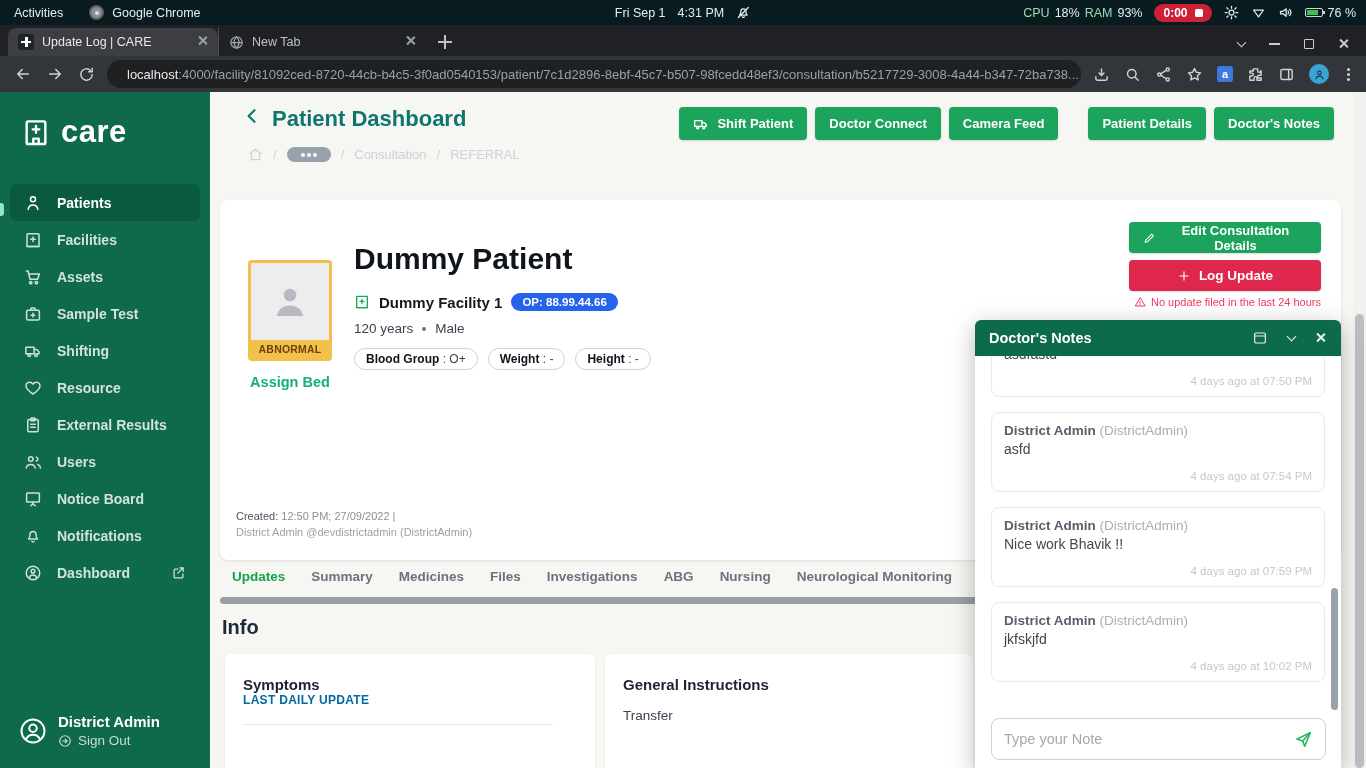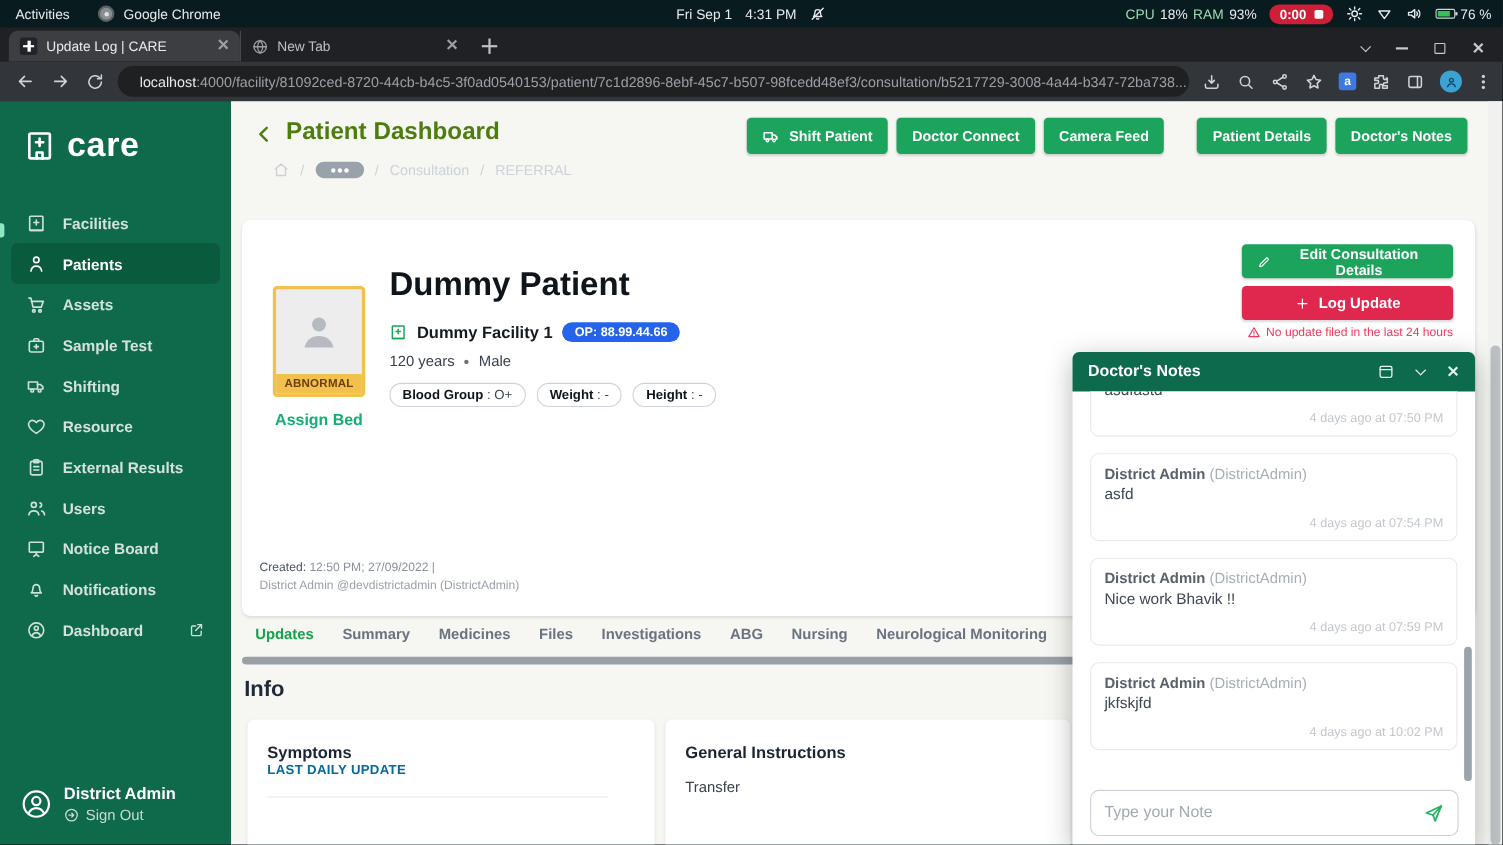--- a/index.html
+++ b/index.html
@@ -79,21 +79,21 @@
   .side-item.active .ic { color:#fff; }
   .active-indicator { position:absolute; left:0; top:111px; width:4px; height:13px; background:#8fe7c0; border-radius:0 3px 3px 0; }
   .ext-ic { margin-left:auto; margin-right:24px; }
   .side-user { margin-top:auto; padding:0 0 20px 18px; display:flex; align-items:center; gap:10px; }
   .side-user-name { font-size:15px; font-weight:bold; color:#fff; }
   .side-signout { display:flex; align-items:center; gap:6px; font-size:13.5px; color:#c9dcd2; margin-top:3px; cursor:pointer; }
 
   
   .main { position:relative; flex:1; height:676px; background:#f6f6f2; overflow:hidden; }
 
-  .page-header { position:absolute; top:14px; left:20px; display:flex; align-items:flex-end; gap:10px; color:#4d7c0f; }
+  .page-header { position:absolute; top:14px; left:32px; display:flex; align-items:flex-start; gap:10px; color:#0f766e; }
   .page-title { font-size:22px; font-weight:bold; }
   .header-actions { position:absolute; top:15px; right:32px; display:flex; align-items:center; gap:8px; }
   .gbtn { height:33px; background:#1ca45c; color:#fff; border:none; border-radius:4px; font-size:13px; font-weight:bold;
           padding:0 14px; display:flex; align-items:center; gap:8px; cursor:pointer; font-family:inherit;
           box-shadow:0 1px 2px rgba(0,0,0,.15); }
   .group-gap { width:14px; }
 
   .breadcrumb { position:absolute; top:55px; left:38px; display:flex; align-items:center; gap:10px; color:#ccd2d8; font-size:13px; }
   .crumb-pill { width:44px; height:15px; border-radius:8px; background:#99a2ab; display:flex; align-items:center; justify-content:center; }
   .hdots { display:inline-block; width:4px; height:4px; border-radius:50%; background:#fff;
@@ -296,33 +296,33 @@
     <div class="sidebar">
       <div class="logo-row">
         <svg class="ic" width="32" height="32" viewBox="0 0 24 24" style="stroke-width:1.8">
           <rect x="5" y="4" width="14" height="17" rx="1"></rect>
             <path d="M12 7.5v5M9.5 10h5M10 21v-4h4v4"></path>
         </svg>
         <span class="logo-text">care</span>
       </div>
       <div class="active-indicator"></div>
       <div class="side-nav">
+        <div class="side-item active">
+          <svg class="ic" width="18" height="18" viewBox="0 0 24 24">
+              <circle cx="12" cy="7" r="3.3"></circle>
+              <path d="M5.5 20.5c.6-3.8 3.1-6 6.5-6s5.9 2.2 6.5 6"></path>
+            </svg>
+          <span>Patients</span>
+        </div>
         <div class="side-item">
           <svg class="ic" width="18" height="18" viewBox="0 0 24 24">
               <rect x="4" y="3.5" width="16" height="17" rx="1"></rect>
               <path d="M12 8v6M9 11h6M4 20.5h16"></path>
             </svg>
           <span>Facilities</span>
-        </div>
-        <div class="side-item active">
-          <svg class="ic" width="18" height="18" viewBox="0 0 24 24">
-              <circle cx="12" cy="7" r="3.3"></circle>
-              <path d="M5.5 20.5c.6-3.8 3.1-6 6.5-6s5.9 2.2 6.5 6"></path>
-            </svg>
-          <span>Patients</span>
         </div>
         <div class="side-item">
           <svg class="ic" width="18" height="18" viewBox="0 0 24 24">
               <path d="M3 4h2.5L8 15h10l2.5-7H6"></path>
               <circle cx="9" cy="19.5" r="1.6"></circle>
               <circle cx="16.5" cy="19.5" r="1.6"></circle>
             </svg>
           <span>Assets</span>
         </div>
         <div class="side-item">

